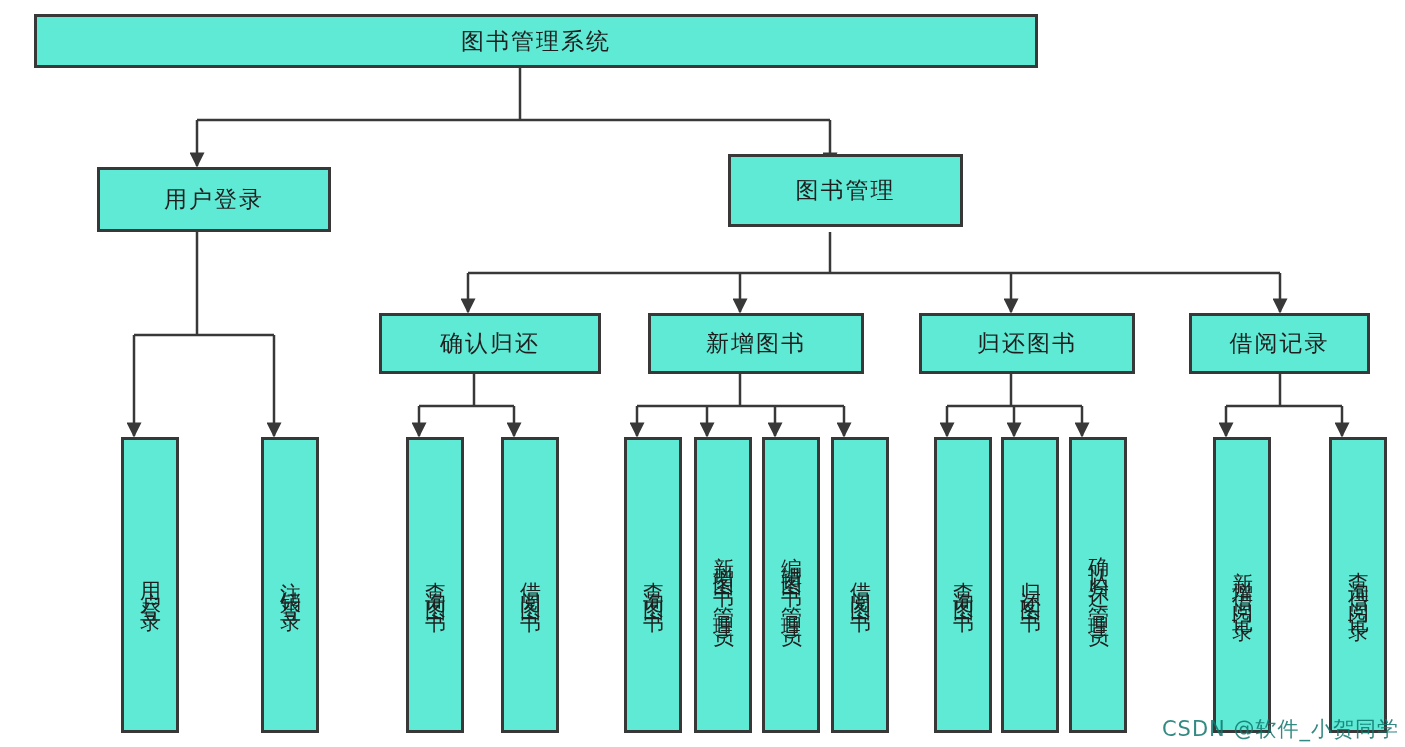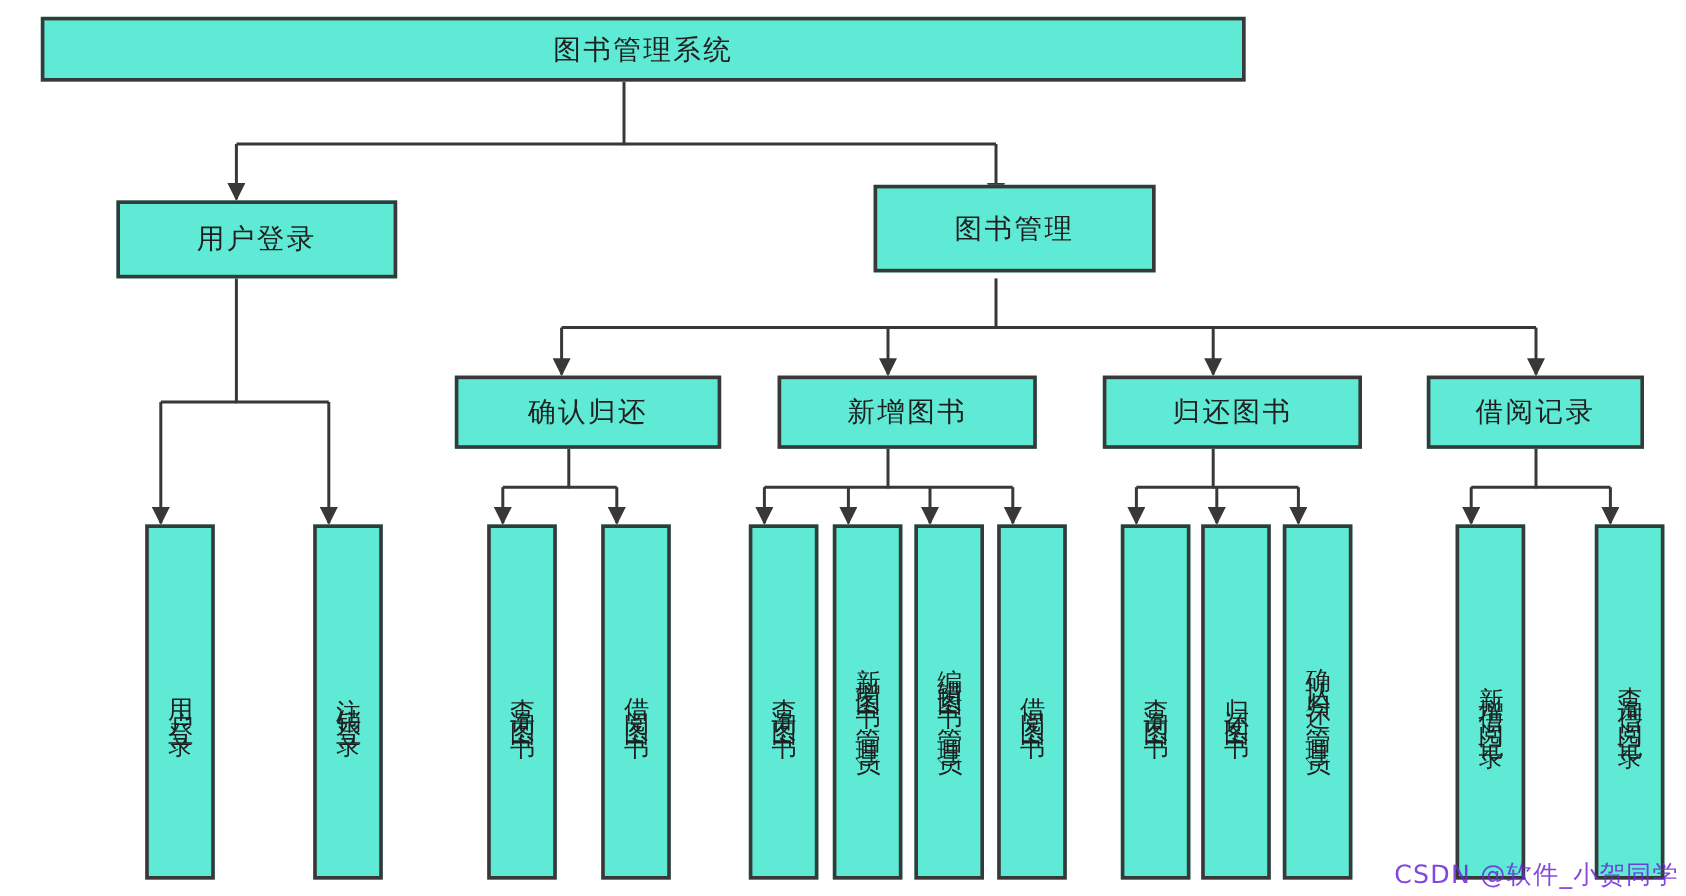--- a/index.html
+++ b/index.html
@@ -45,21 +45,21 @@
     font-weight: 500;
     letter-spacing: 10px;
     line-height: 1;
     white-space: nowrap;
   }
   .watermark {
     position: absolute;
     right: 6px;
     bottom: 4px;
     font-size: 21px;
-    color: #6d28d9;
+    color: #0f766e;
     opacity: 0.85;
     letter-spacing: 1px;
     z-index: 5;
     white-space: nowrap;
     margin-top: 37px;
   }
 </style>
 </head>
 <body>
 

